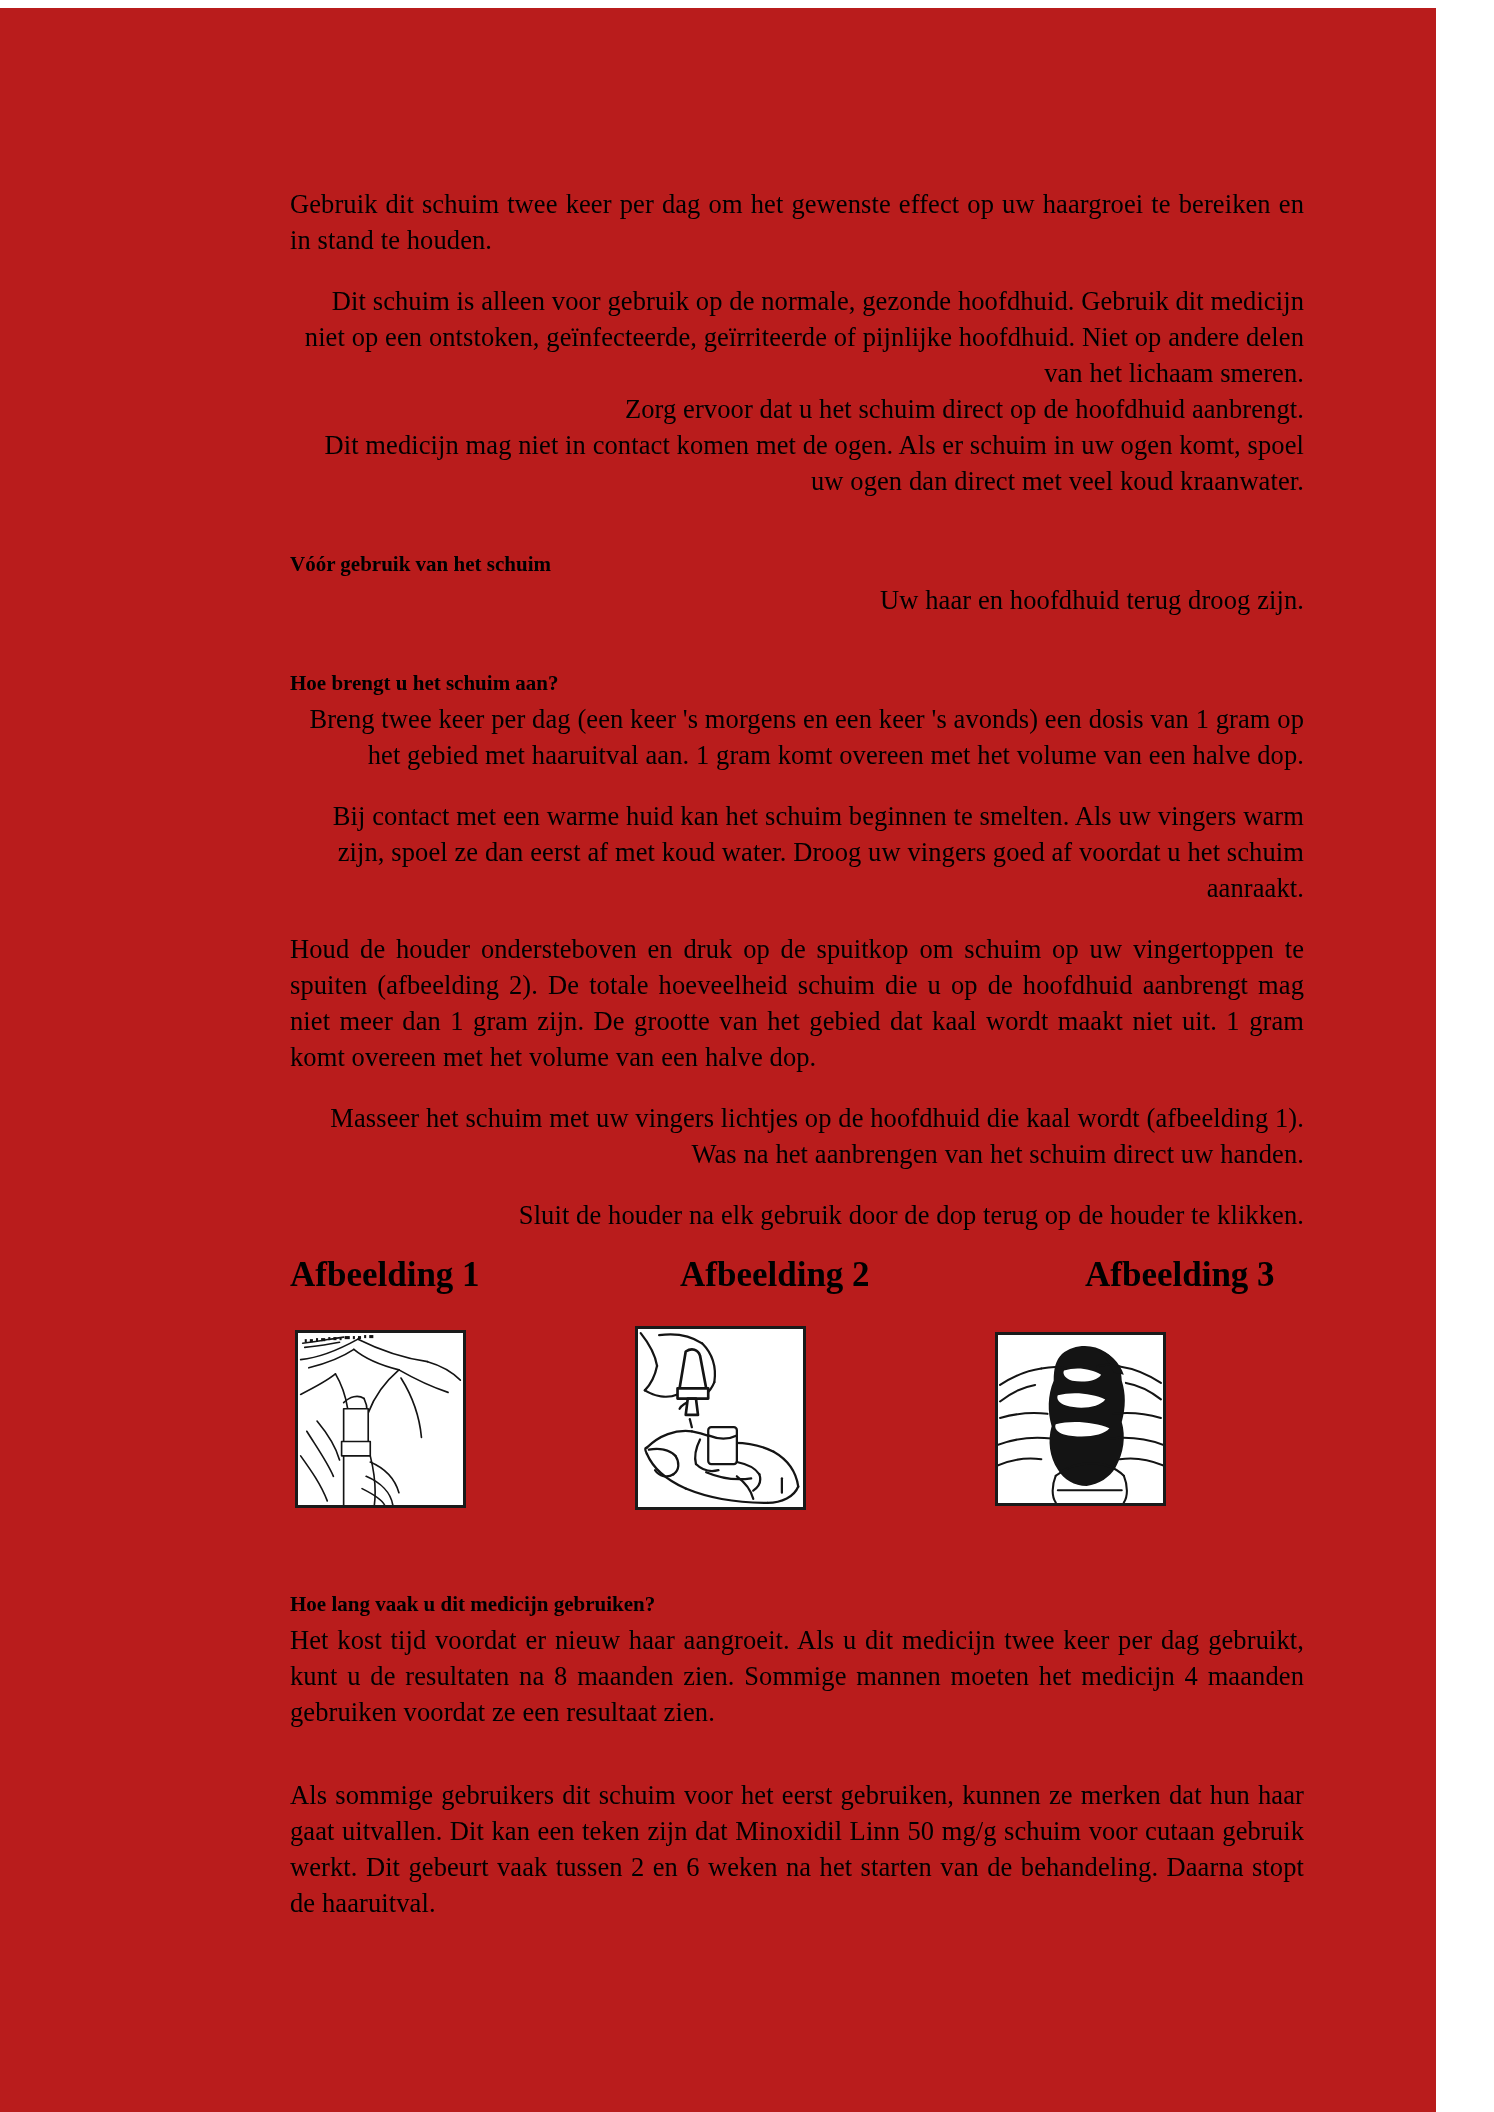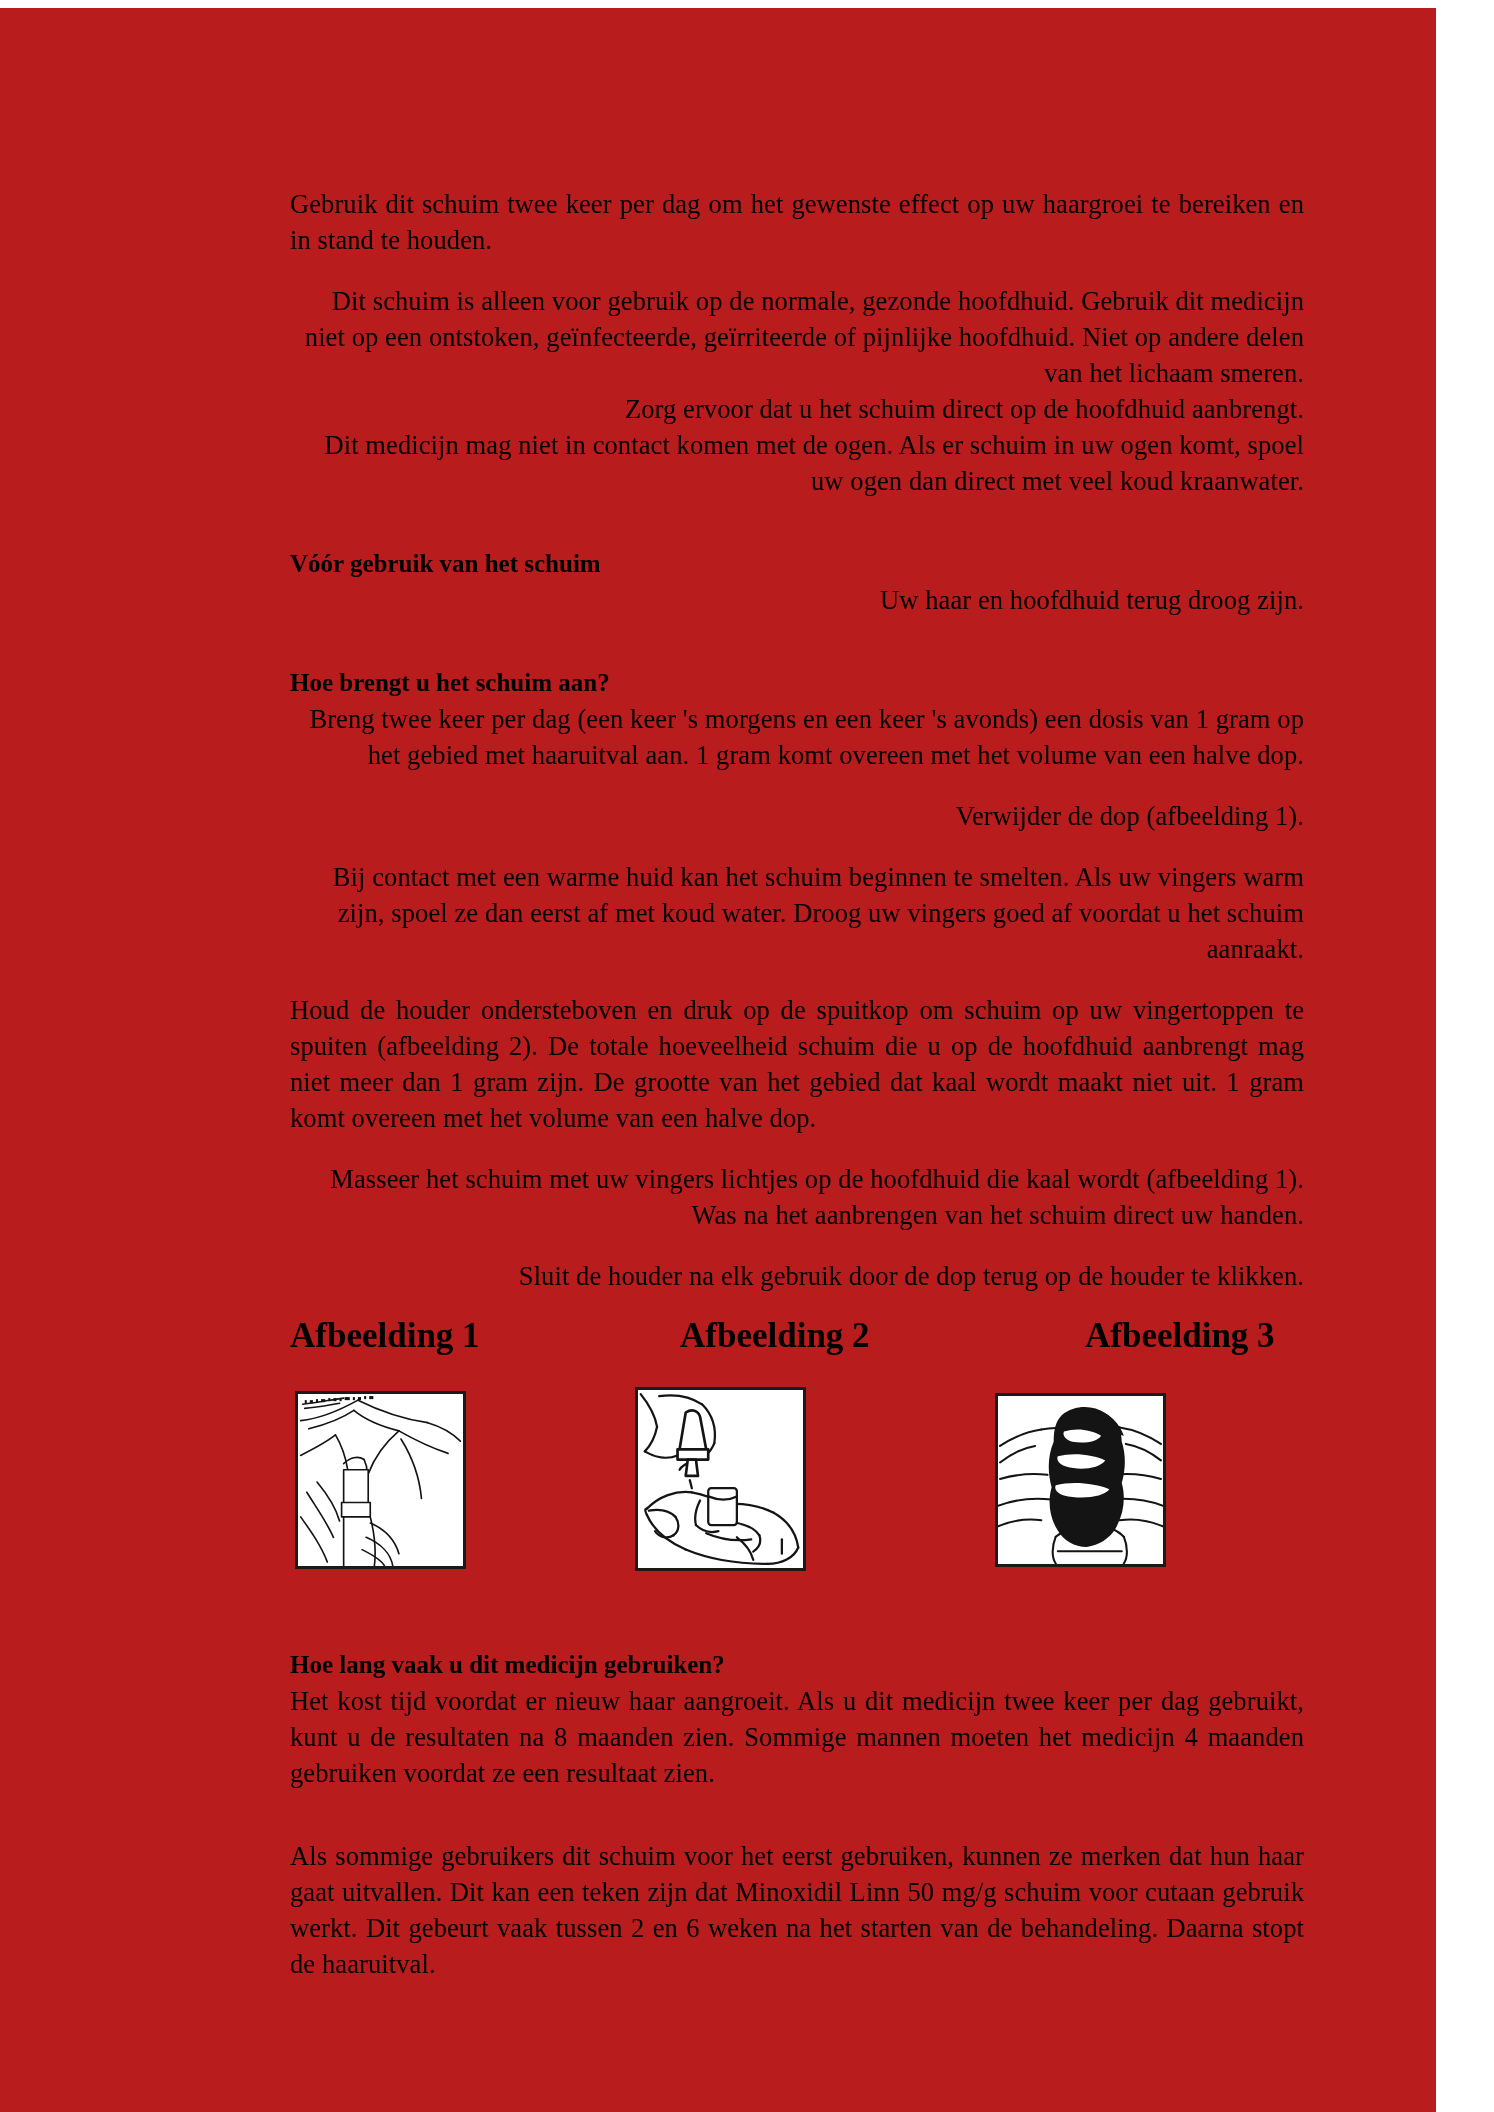--- a/index.html
+++ b/index.html
@@ -37,21 +37,21 @@
     letter-spacing: 0.1px;
   }
   p.para.tight {
     margin-bottom: 0;
   }
   p.para.nojust {
     text-align: right;
   }
   h3.head {
     margin: 0;
-    font-size: 25px;
+    font-size: 21px;
     line-height: 36px;
     font-weight: bold;
     text-align: left;
   }
   .gap-sm { height: 22px; }
 
   
   .fig-captions {
     position: relative;
     height: 40px;
@@ -103,21 +103,20 @@
     <div class="gap-sm"></div>
 
     <h3 class="head">Vóór gebruik van het schuim</h3>
     <p class="para nojust">Uw haar en hoofdhuid terug droog zijn.</p>
 
     <div class="gap-sm"></div>
 
     <h3 class="head">Hoe brengt u het schuim aan?</h3>
     <p class="para nojust">Breng twee keer per dag (een keer 's morgens en een keer 's avonds) een dosis van 1 gram op het gebied met haaruitval aan. 1 gram komt overeen met het volume van een halve dop.</p>
 
-    <p class="para nojust">Verwijder de dop (afbeelding 1).</p>
 
     <p class="para nojust">Bij contact met een warme huid kan het schuim beginnen te smelten. Als uw vingers warm zijn, spoel ze dan eerst af met koud water. Droog uw vingers goed af voordat u het schuim aanraakt.</p>
 
     <p class="para">Houd de houder ondersteboven en druk op de spuitkop om schuim op uw vingertoppen te spuiten (afbeelding 2). De totale hoeveelheid schuim die u op de hoofdhuid aanbrengt mag niet meer dan 1 gram zijn. De grootte van het gebied dat kaal wordt maakt niet uit. 1 gram komt overeen met het volume van een halve dop.</p>
 
     <p class="para nojust">Masseer het schuim met uw vingers lichtjes op de hoofdhuid die kaal wordt (afbeelding 1). Was na het aanbrengen van het schuim direct uw handen.</p>
 
     <p class="para nojust">Sluit de houder na elk gebruik door de dop terug op de houder te klikken.</p>
 
     <div class="fig-captions">

